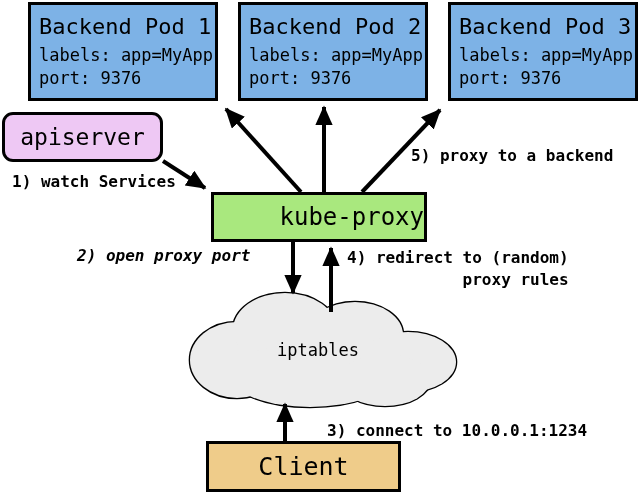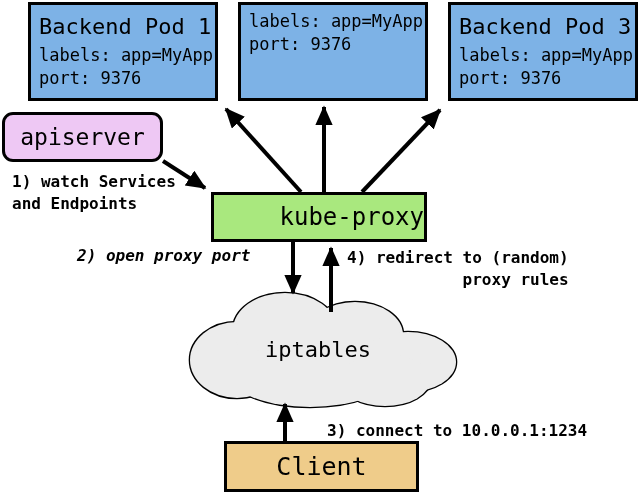--- a/index.html
+++ b/index.html
@@ -13,22 +13,22 @@
   .node {
     position:absolute; box-sizing:border-box;
     border:3px solid var(--line-color,#000);
   }
   .pod { top:2px; width:190px; height:99px; background:var(--pod-fill,#7DB2E6); padding:5px 0 0 8px; }
   .pod-title { font-size:22px; line-height:34px; white-space:nowrap; }
   .pod-line  { font-size:17px; line-height:23px; white-space:nowrap; }
   .titlebox { display:flex; align-items:center; justify-content:center; white-space:nowrap; }
   .apiserver { left:2px;  top:112px; width:161px; height:50px; background:var(--apiserver-fill,#EEC8F4); font-size:23px;border-radius:11px; }
   .kubeproxy { left:211px; top:192px; width:216px; height:50px; background:var(--kubeproxy-fill,#A9E87E); font-size:24px;justify-content:flex-end; }
-  .client    { left:224px; top:441px; width:195px; height:51px; background:var(--client-fill,#EFCC8A); font-size:25px; }
-  .iptables-label { position:absolute; left:265px; top:340px; font-size:22px; line-height:20px; }
+  .client    { left:206px; top:441px; width:195px; height:51px; background:var(--client-fill,#EFCC8A); font-size:25px; }
+  .iptables-label { position:absolute; left:277px; top:340px; font-size:17px; line-height:20px; }
   .note { position:absolute; font-weight:bold; font-size:16px; line-height:22px; white-space:nowrap; }
   .note1 { left:12px;  top:171px; }
   .note2 { left:77px;  top:245px;font-style:italic; }
   .note3 { left:327px; top:420px; }
   .note4 { left:347px; top:247px;text-align:right; }
   .note5 { left:411px; top:145px; }
   .cloud-stroke ellipse { fill:var(--cloud-fill,#ECECEC); stroke:var(--line-color,#000); stroke-width:2.6; }
   .cloud-fill ellipse   { fill:var(--cloud-fill,#ECECEC); stroke:none; }
   .arrows line { stroke:var(--line-color,#000); stroke-width:4; }
 </style>
@@ -73,20 +73,21 @@
       <line x1="285" y1="441" x2="285" y2="404" marker-end="url(#ah)"></line>
     </g>
   </svg>
 
   <div class="node pod" style="left:28px">
     <div class="pod-title">Backend Pod 1</div>
     <div class="pod-line">labels: app=MyApp</div>
     <div class="pod-line">port: 9376</div>
   </div>
   <div class="node pod" style="left:238px">
+    <div class="pod-title">Backend Pod 2</div>
     <div class="pod-line">labels: app=MyApp</div>
     <div class="pod-line">port: 9376</div>
   </div>
   <div class="node pod" style="left:448px">
     <div class="pod-title">Backend Pod 3</div>
     <div class="pod-line">labels: app=MyApp</div>
     <div class="pod-line">port: 9376</div>
   </div>
 
   <div class="node titlebox apiserver">
@@ -98,30 +99,32 @@
   </div>
 
   <div class="node titlebox client">
     <span>Client</span>
   </div>
 
   <div class="iptables-label">iptables</div>
 
   <div class="note note1">
     <div>1) watch Services</div>
-    <div>and Endpoints</div>
   </div>
 
   <div class="note note2">
     <div>2) open proxy port</div>
   </div>
 
   <div class="note note3">
     <div>3) connect to 10.0.0.1:1234</div>
   </div>
 
   <div class="note note4">
     <div>4) redirect to (random)</div>
     <div>proxy rules</div>
   </div>
 
+  <div class="note note5">
+    <div>5) proxy to a backend</div>
+  </div>
 
 </div>
 
 </body></html>

